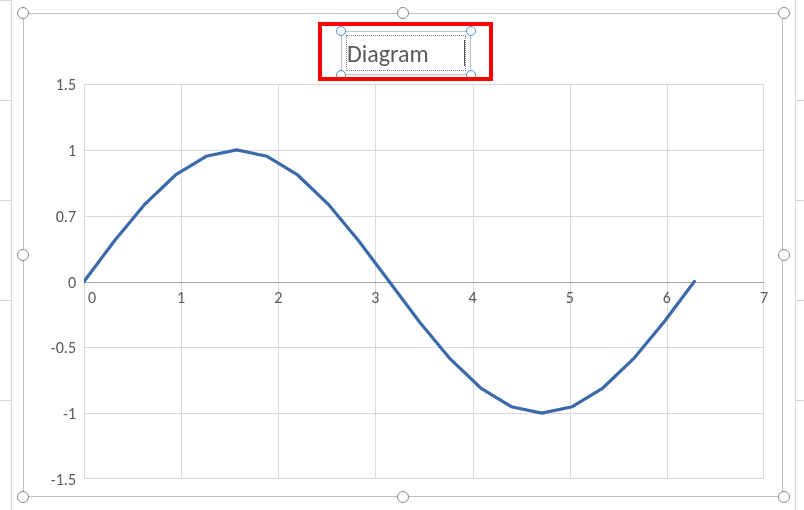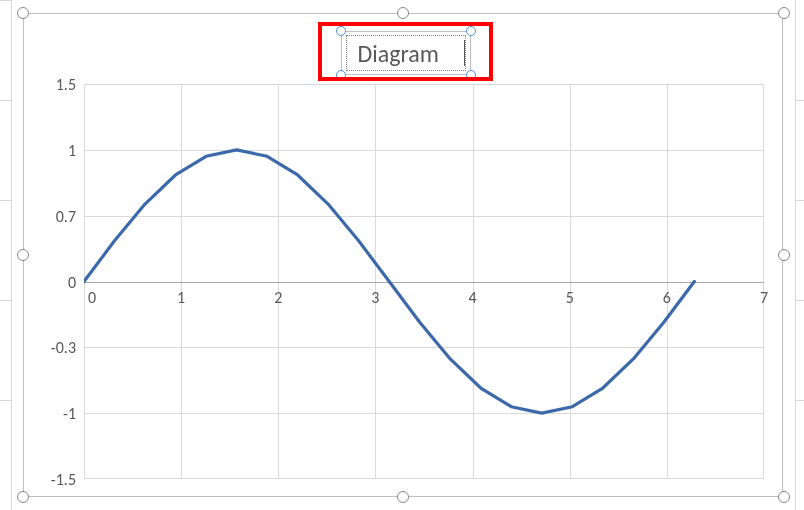--- a/index.html
+++ b/index.html
@@ -58,21 +58,21 @@
     background: #fff;
     cursor: text;
   }
   .title-inner {
     position: absolute;
     left: 4px; right: 4px; top: 3px; bottom: 3px;
     border: 1px dotted #7f7f7f;
     box-sizing: border-box;
     display: flex;
     align-items: center;
-    justify-content: flex-end;
+    justify-content: space-between;
     gap: 24px;
   }
   .title-text {
     font-size: 24px;
     color: #595959;
     user-select: none;
   }
   .title-caret {
     display: inline-block;
     width: 1px;
@@ -203,21 +203,21 @@
     <div class="grid-line-h" style="top:16.6667%;"></div>
     <div class="grid-line-h" style="top:33.3333%;"></div>
     <div class="grid-line-h" style="top:66.6667%;"></div>
     <div class="grid-line-h" style="top:83.3333%;"></div>
     <div class="baseline" style="top:50%;"></div>
 
     <span class="tick-label y-tick" style="top:0%;">1.5</span>
     <span class="tick-label y-tick" style="top:16.6667%;">1</span>
     <span class="tick-label y-tick" style="top:33.3333%;">0.7</span>
     <span class="tick-label y-tick" style="top:50%;">0</span>
-    <span class="tick-label y-tick" style="top:66.6667%;">-0.3</span>
+    <span class="tick-label y-tick" style="top:66.6667%;">-0.5</span>
     <span class="tick-label y-tick" style="top:83.3333%;">-1</span>
     <span class="tick-label y-tick" style="top:100%;">-1.5</span>
 
     <span class="tick-label x-tick" style="left:1.2%;">0</span>
     <span class="tick-label x-tick" style="left:14.2857%;">1</span>
     <span class="tick-label x-tick" style="left:28.5714%;">2</span>
     <span class="tick-label x-tick" style="left:42.8571%;">3</span>
     <span class="tick-label x-tick" style="left:57.1429%;">4</span>
     <span class="tick-label x-tick" style="left:71.4286%;">5</span>
     <span class="tick-label x-tick" style="left:85.7143%;">6</span>

